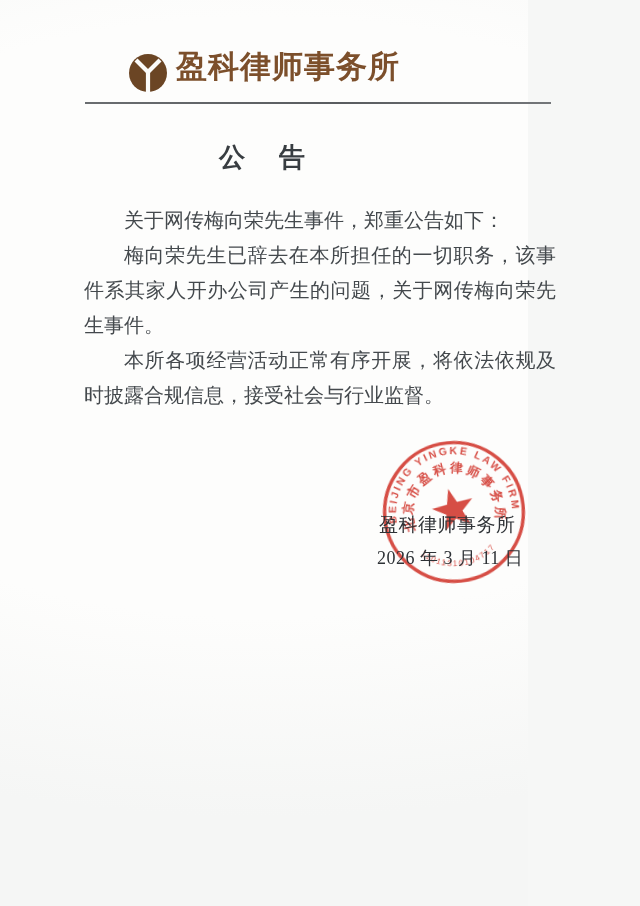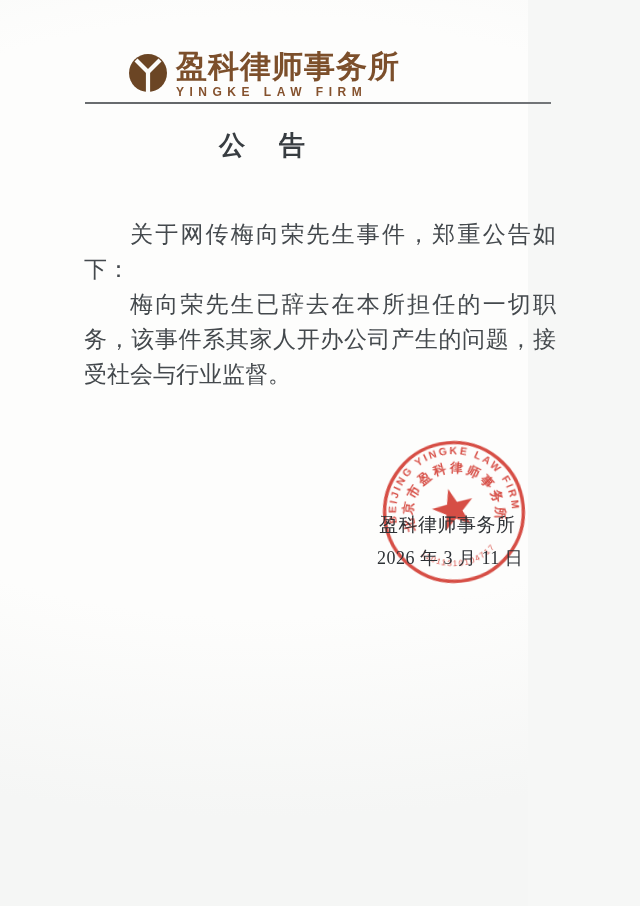--- a/index.html
+++ b/index.html
@@ -46,33 +46,33 @@
   }
   .rule {
     position: absolute;
     top: 102px; left: 85px;
     width: 466px; height: 2px;
     background: linear-gradient(to right, #6a6d70 0%, #595c5f 55%, #737679 100%);
   }
   
   .doc-title {
     position: absolute;
-    top: 128px; left: 0; right: 0;
+    top: 140px; left: 0; right: 0;
     text-align: center;
     font-size: 26px;
     font-weight: 600;
     letter-spacing: 4px;
     color: #383d41;
   }
   
   .doc-body {
     position: absolute;
-    top: 217px; left: 84px;
+    top: 203px; left: 84px;
     width: 472px;
-    font-size: 23px;
+    font-size: 20px;
     line-height: 35px;
     color: #44494d;
     text-align: justify;
   }
   .doc-body p { text-indent: 2em; }
   
   .seal {
     position: absolute;
     left: 378px; top: 436px;
     width: 152px; height: 152px;
@@ -107,31 +107,31 @@
     <svg class="logo-mark" viewBox="0 0 40 40" aria-hidden="true">
       <circle cx="20" cy="20" r="19" fill="#6b4524"></circle>
       <g stroke="#fbfbfa" stroke-width="4.2" stroke-linecap="butt">
         <line x1="20" y1="19" x2="8" y2="7"></line>
         <line x1="20" y1="19" x2="32" y2="7"></line>
         <line x1="20" y1="19" x2="20" y2="39"></line>
       </g>
     </svg>
     <div class="brand-block">
       <div class="brand-cn">盈科律师事务所</div>
-      <div class="brand-en">YINGKE LAW FIRM</div>
     </div>
   </div>
 
   <div class="rule"></div>
 
   <div class="doc-title">公　告</div>
 
   <div class="doc-body">
     <p>关于网传梅向荣先生事件，郑重公告如下：</p>
-    <p>梅向荣先生已辞去在本所担任的一切职务，该事件系其家人开办公司产生的问题，接受社会与行业监督。</p>
+    <p>梅向荣先生已辞去在本所担任的一切职务，该事件系其家人开办公司产生的问题，关于网传梅向荣先生事件。</p>
+    <p>本所各项经营活动正常有序开展，将依法依规及时披露合规信息，接受社会与行业监督。</p>
   </div>
 
   <svg class="seal" viewBox="0 0 160 160" aria-hidden="true">
     <defs>
       <path id="arcOuter" d="M 20.8 94.8 A 61 61 0 1 1 139.2 94.8" fill="none"></path>
       <path id="arcInner" d="M 38.5 96.4 A 44 44 0 1 1 121.5 96.4" fill="none"></path>
       <path id="arcBottom" d="M 36.3 116.6 A 57 57 0 0 0 123.7 116.6" fill="none"></path>
     </defs>
     <circle cx="80" cy="80" r="73" fill="none" stroke="#d43a31" stroke-width="3.6"></circle>
     <text font-family="Liberation Sans, DejaVu Sans, sans-serif" font-size="11" font-weight="bold" fill="#d43a31" letter-spacing="2.4" text-anchor="middle">

